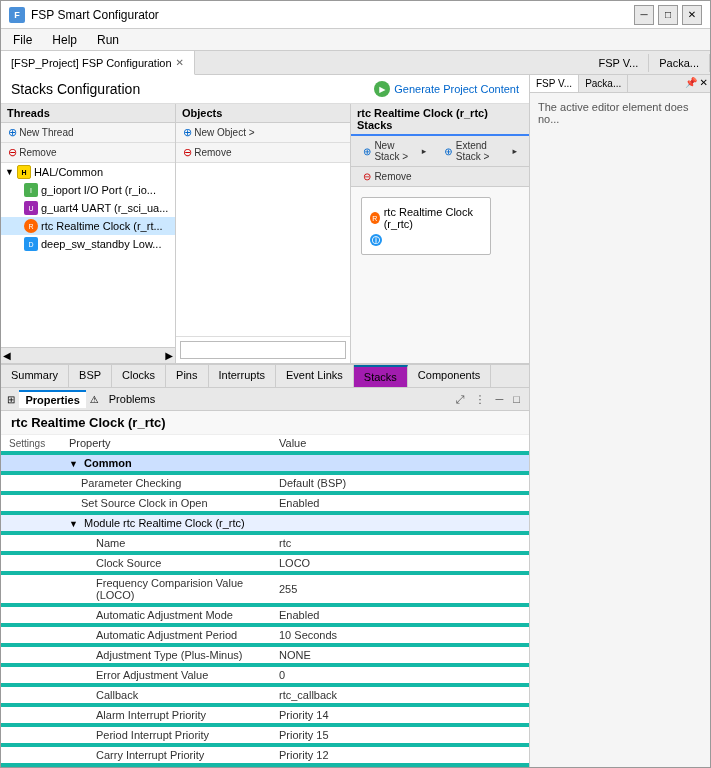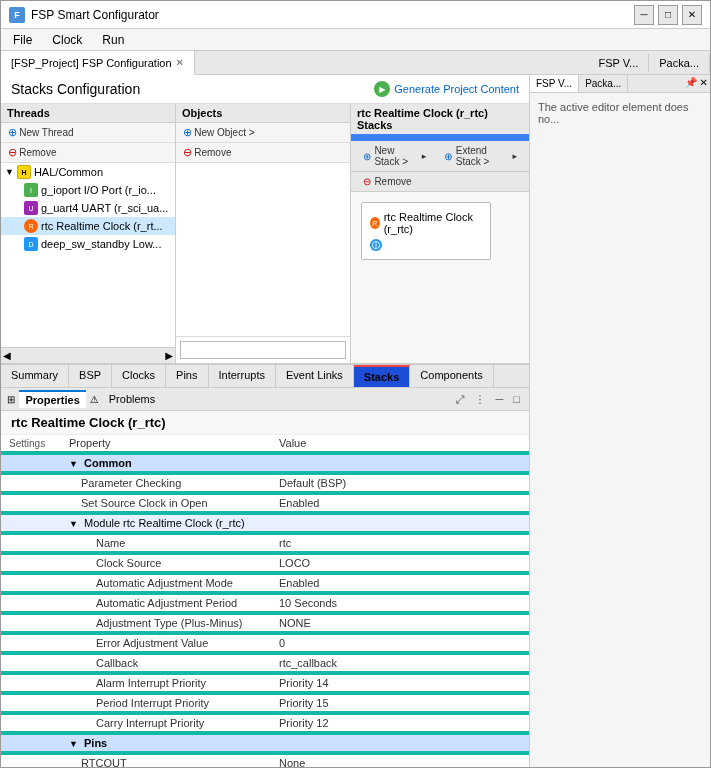--- a/index.html
+++ b/index.html
@@ -55,35 +55,35 @@
     .icon-sw { background: #2196f3; border-radius: 2px; color: #fff; font-size: 7px; }
     .icon-btn-ext { background: #ff5722; border-radius: 2px; color: #fff; font-size: 7px; }
 
     
     .objects-panel { width: 175px; border-right: 1px solid #ccc; display: flex; flex-direction: column; background: #fff; }
     .objects-search { padding: 4px; border-top: 1px solid #ddd; }
     .objects-search input { width: 100%; border: 1px solid #bbb; padding: 2px 4px; font-size: 11px; }
 
     
     .stacks-config-panel { flex: 1; display: flex; flex-direction: column; background: #f8f8f8; }
-    .stacks-toolbar { display: flex; padding: 3px 6px; background: #e8e8e8; border-bottom: 7px solid #3b82f6; gap: 6px; }
+    .stacks-toolbar { display: flex; padding: 3px 6px; background: #e8e8e8; border-bottom: 2px solid #3b82f6; gap: 6px; }
     .stacks-toolbar-title { font-size: 11px; font-weight: bold; }
     .stacks-btn { font-size: 10px; cursor: pointer; padding: 1px 6px; display: flex; align-items: center; gap: 3px; color: #333; }
     .stacks-btn .arrow { font-size: 9px; }
     .stacks-canvas { flex: 1; padding: 10px; }
     .stack-card { background: #fff; border: 1px solid #bbb; border-radius: 2px; padding: 8px; width: 130px; display: flex; flex-direction: column; gap: 4px; }
     .stack-card-title { font-size: 11px; display: flex; align-items: center; gap: 4px; }
     .stack-card-icon { width: 12px; height: 12px; background: #ff6600; border-radius: 50%; display: inline-flex; align-items: center; justify-content: center; color: #fff; font-size: 7px; }
     .stack-info { font-size: 10px; color: #555; display: flex; align-items: center; gap: 3px; }
     .info-icon { width: 12px; height: 12px; background: #2196f3; border-radius: 50%; color: #fff; font-size: 8px; font-weight: bold; display: inline-flex; align-items: center; justify-content: center; }
 
     
     .tabs-bar { display: flex; background: #e8e8e8; border-bottom: 1px solid #ccc; border-top: 1px solid #ccc; }
     .tab-item { padding: 4px 10px; font-size: 11px; cursor: pointer; border-right: 1px solid #ccc; }
-    .tab-item.active { background: #1d4ed8; border-top: 2px solid #ef4444; font-weight: bold; }
+    .tab-item.active { background: #a21caf; border-top: 2px solid #0369a1; font-weight: normal; }
 
     
     .bottom-panel { flex: 1; display: flex; flex-direction: column; overflow: hidden; background: #fff; }
     .bottom-panel-header { display: flex; align-items: center; padding: 2px 6px; background: #e8e8e8; border-bottom: 1px solid #ccc; gap: 4px; }
     .bottom-tab { font-size: 11px; cursor: pointer; padding: 2px 6px; display: flex; align-items: center; gap: 3px; }
     .bottom-tab.active { font-weight: bold; background: #fff; border-top: 2px solid #0078d7; justify-content: flex-end; }
     .bottom-panel-tools { margin-left: auto; display: flex; gap: 4px; }
     .bottom-tool-btn { font-size: 11px; cursor: pointer; color: #555; padding: 1px 3px; }
     .props-title { font-size: 13px; font-weight: bold; padding: 4px 10px; border-bottom: 1px solid #eee; background: #f8f8f8; }
 
@@ -119,21 +119,21 @@
     </div>
     <div class="title-bar-controls">
       <div class="title-btn">─</div>
       <div class="title-btn">□</div>
       <div class="title-btn">✕</div>
     </div>
   </div>
 
   <div class="menu-bar">
     <div class="menu-item">File</div>
-    <div class="menu-item">Clock</div>
+    <div class="menu-item">Help</div>
     <div class="menu-item">Run</div>
   </div>
 
   <div class="tab-bar">
     <div class="tab active">
       <span>[FSP_Project] FSP Configuration</span>
       <span class="tab-close">✕</span>
     </div>
     <div class="tab-side">
       <div class="tab">
@@ -340,20 +340,25 @@
                 <td class="col-property indent-2">Name</td>
                 <td class="col-value">rtc</td>
               </tr>
               <tr class="table-row">
                 <td class="col-settings"></td>
                 <td class="col-property indent-2">Clock Source</td>
                 <td class="col-value">LOCO</td>
               </tr>
               <tr class="table-row">
                 <td class="col-settings"></td>
+                <td class="col-property indent-2">Frequency Comparision Value (LOCO)</td>
+                <td class="col-value">255</td>
+              </tr>
+              <tr class="table-row">
+                <td class="col-settings"></td>
                 <td class="col-property indent-2">Automatic Adjustment Mode</td>
                 <td class="col-value">Enabled</td>
               </tr>
               <tr class="table-row">
                 <td class="col-settings"></td>
                 <td class="col-property indent-2">Automatic Adjustment Period</td>
                 <td class="col-value">10 Seconds</td>
               </tr>
               <tr class="table-row">
                 <td class="col-settings"></td>

